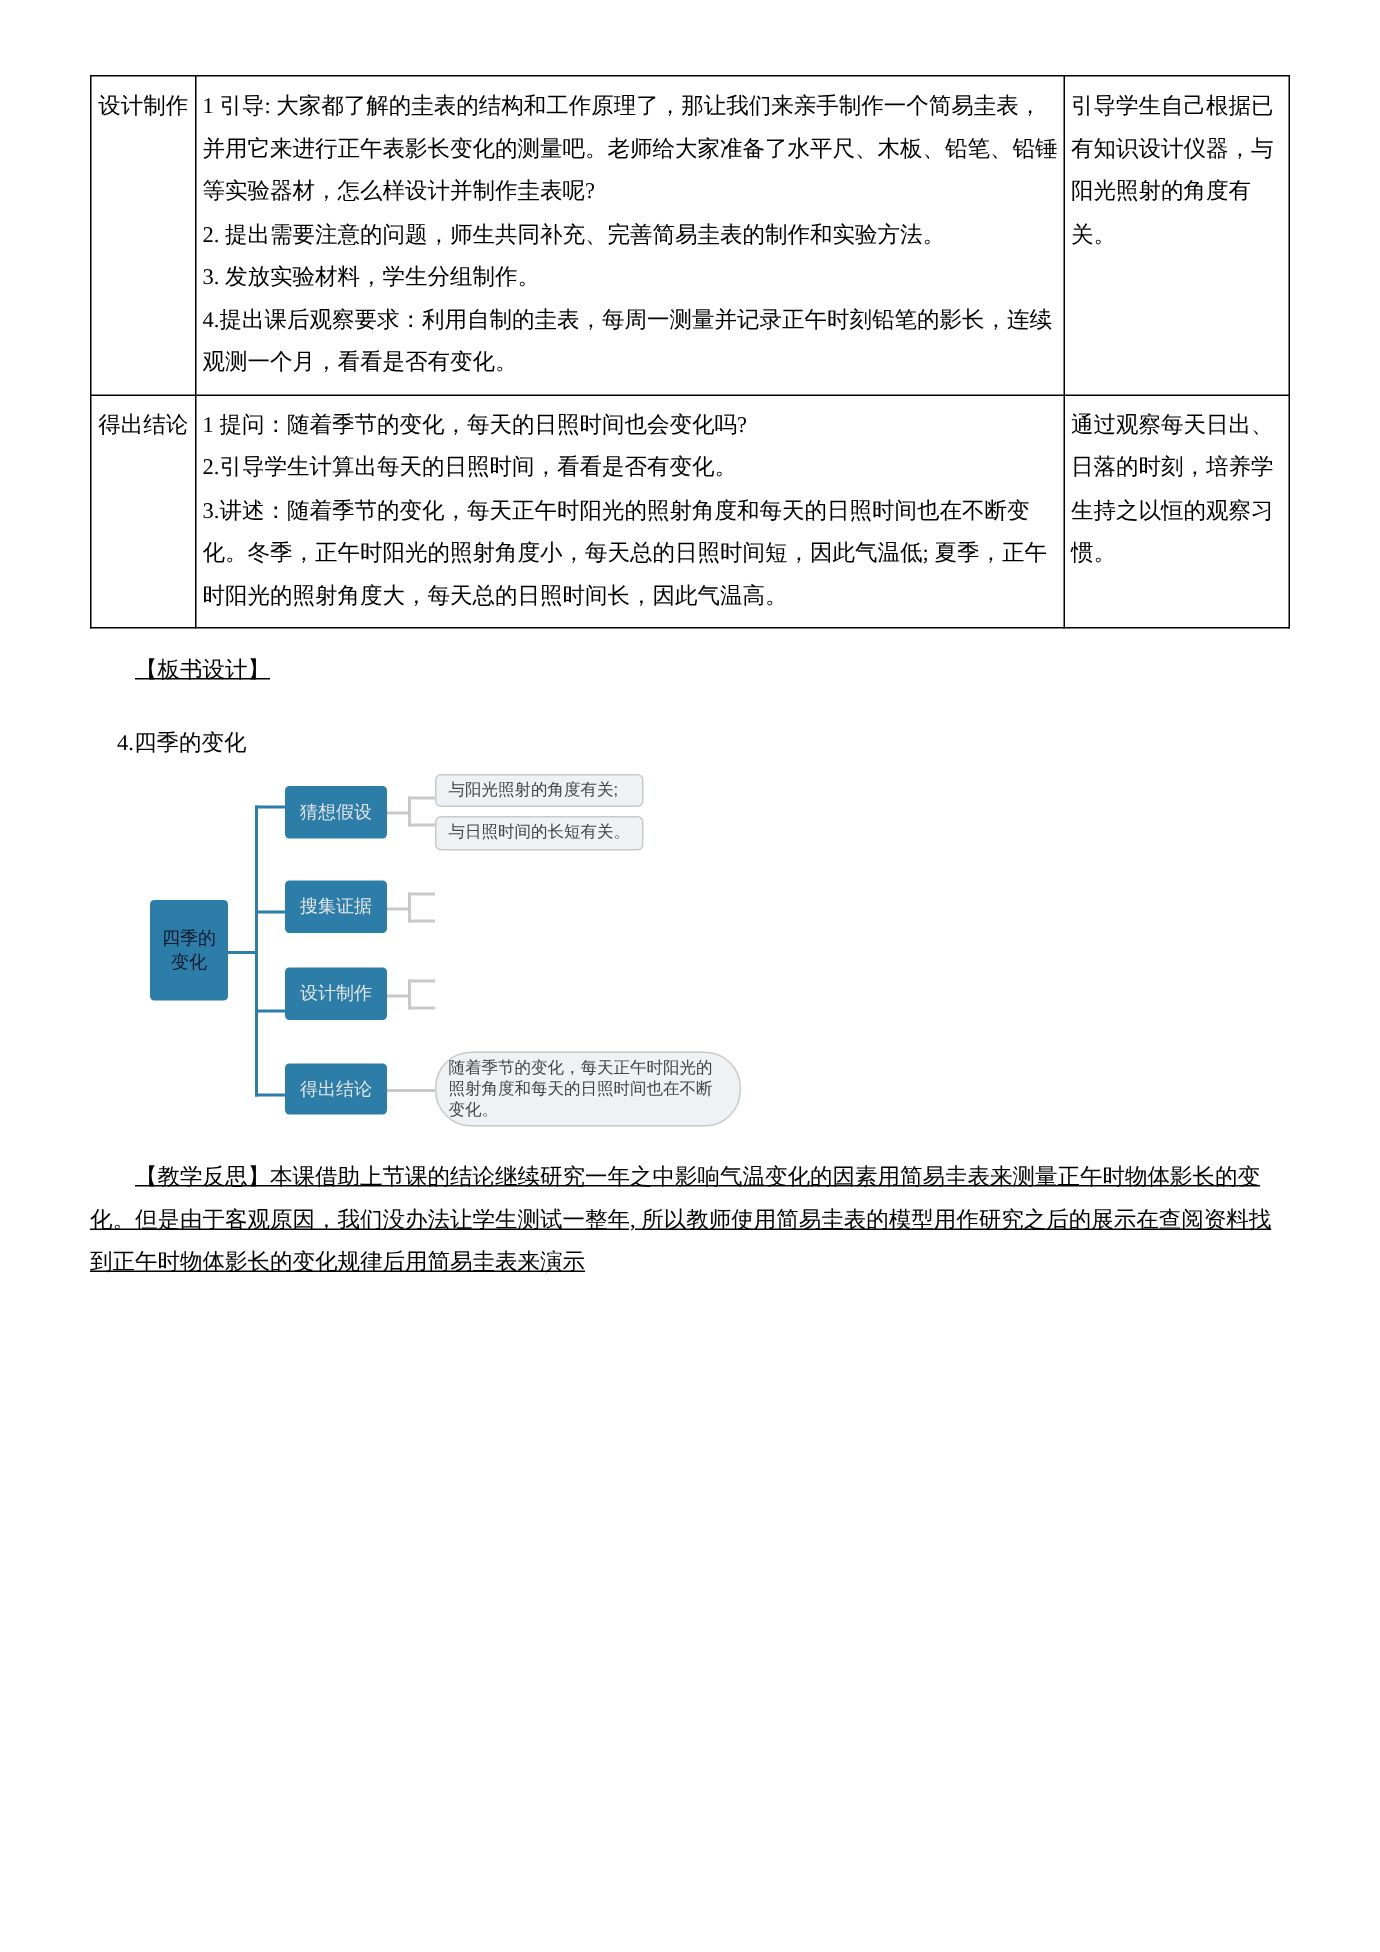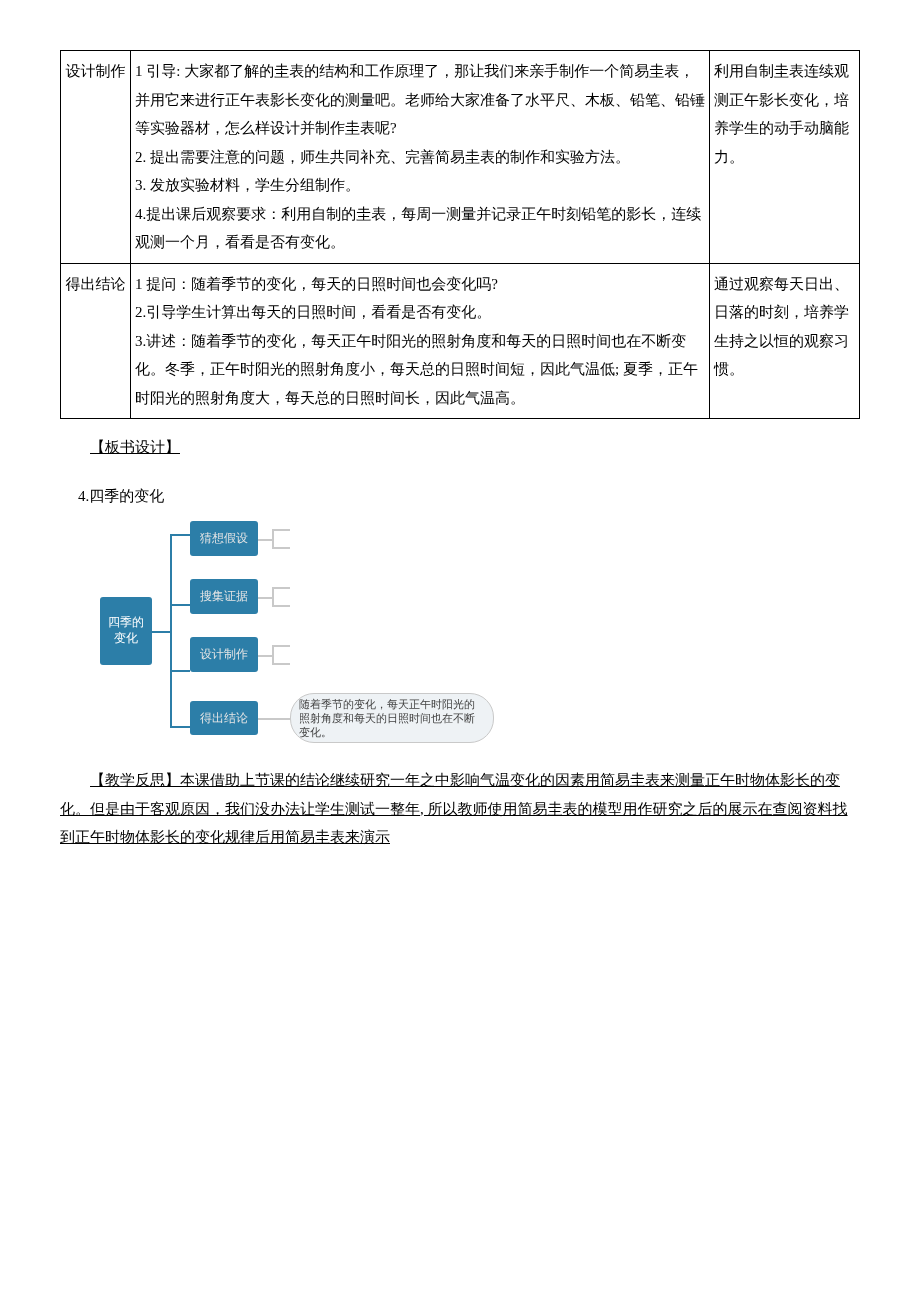--- a/index.html
+++ b/index.html
@@ -37,21 +37,21 @@
   .diagram {
     display: flex;
     align-items: center;
     margin: 6px 0 14px 40px;
     font-family: "SimHei", sans-serif;
     font-size: 11px;
     color: #444;
   }
   .root-box {
     background: #2c7ea8;
-    color: #ffffff;
+    color: #0f172a;
     border-radius: 3px;
     padding: 18px 8px;
     text-align: center;
     white-space: nowrap;
     font-size: 12px;
     line-height: 1.3;
   }
   .trunk {
     width: 38px;
     height: 230px;
@@ -116,21 +116,21 @@
   .footer-text { margin-top: 20px; }
 </style>
 </head>
 <body>
 
 <table class="main-table">
   <tbody>
       <tr>
     <td class="col-label">设计制作</td>
     <td class="col-body">1 引导: 大家都了解的圭表的结构和工作原理了，那让我们来亲手制作一个简易圭表，并用它来进行正午表影长变化的测量吧。老师给大家准备了水平尺、木板、铅笔、铅锤等实验器材，怎么样设计并制作圭表呢?<br>2. 提出需要注意的问题，师生共同补充、完善简易圭表的制作和实验方法。<br>3. 发放实验材料，学生分组制作。<br>4.提出课后观察要求：利用自制的圭表，每周一测量并记录正午时刻铅笔的影长，连续观测一个月，看看是否有变化。</td>
-    <td class="col-note">利用自制圭表连续观测正午影长变化，培养学生的动手动脑能力。</td>
+    <td class="col-note">引导学生自己根据已有知识设计仪器，与阳光照射的角度有关。</td>
   </tr>
   <tr>
     <td class="col-label">得出结论</td>
     <td class="col-body">1 提问：随着季节的变化，每天的日照时间也会变化吗?<br>2.引导学生计算出每天的日照时间，看看是否有变化。<br>3.讲述：随着季节的变化，每天正午时阳光的照射角度和每天的日照时间也在不断变化。冬季，正午时阳光的照射角度小，每天总的日照时间短，因此气温低; 夏季，正午时阳光的照射角度大，每天总的日照时间长，因此气温高。</td>
     <td class="col-note">通过观察每天日出、日落的时刻，培养学生持之以恒的观察习惯。</td>
   </tr>
 </tbody>
   </table>
 
 <div class="para">【板书设计】</div>
@@ -148,20 +148,24 @@
   </div>
   <div class="branches">
     <div class="branch">
       <div class="branch-box">猜想假设</div>
       <div class="sub-conn">
           <div class="main"></div>
           <div class="vert"></div>
           <div class="b1"></div>
           <div class="b2"></div>
         </div>
+      <div class="leaves">
+        <div class="leaf">与阳光照射的角度有关;</div>
+        <div class="leaf">与日照时间的长短有关。</div>
+      </div>
     </div>
     <div class="branch">
       <div class="branch-box">搜集证据</div>
       <div class="sub-conn">
           <div class="main"></div>
           <div class="vert"></div>
           <div class="b1"></div>
           <div class="b2"></div>
         </div>
     </div>

